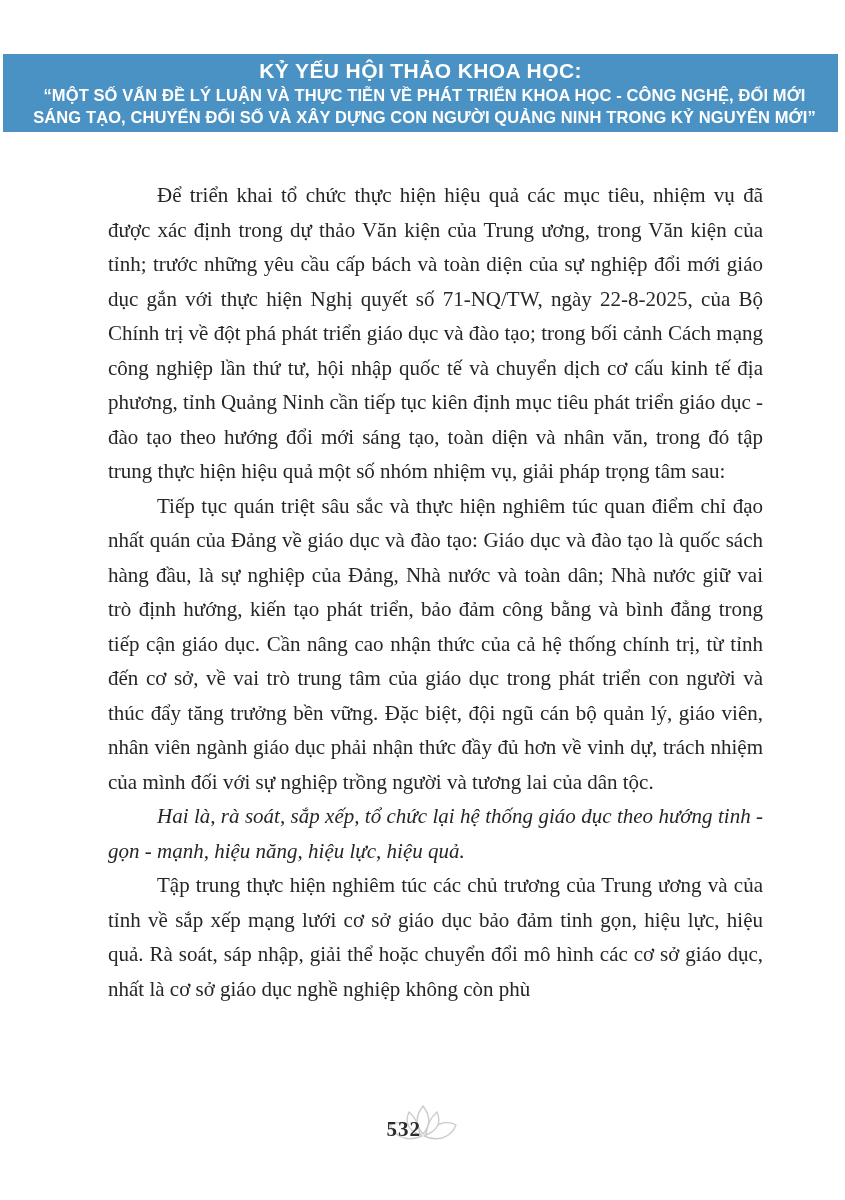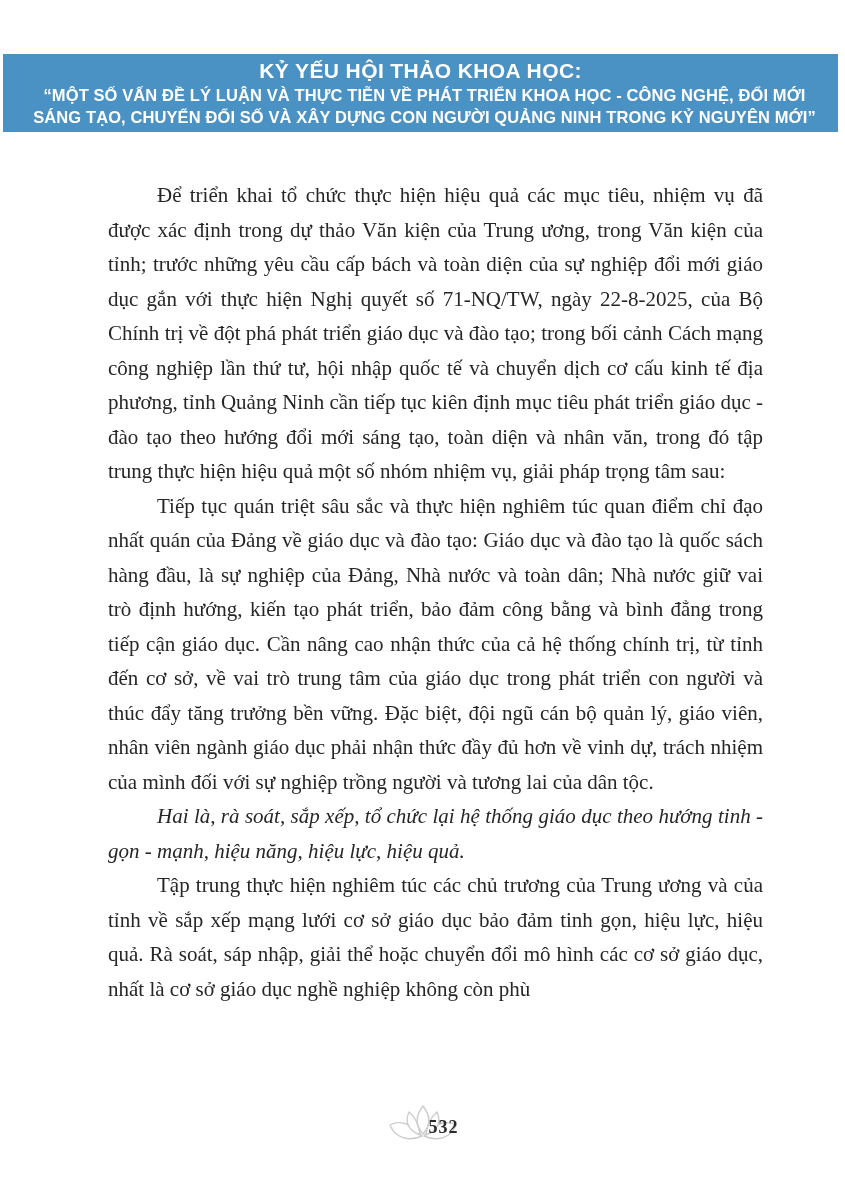--- a/index.html
+++ b/index.html
@@ -65,24 +65,24 @@
     position: relative;
     width: 72px;
     height: 48px;
   }
   .lotus-wrap svg { display: block; }
   .page-number {
     position: absolute;
     top: 13px;
     left: 0;
     width: 100%;
-    text-align: right;
+    text-align: left;
     font-family: "Liberation Serif", serif;
     font-weight: bold;
-    font-size: 18px;
+    font-size: 21px;
     letter-spacing: 1px;
     color: #2b2b2b;
   }
 </style>
 </head>
 <body>
 
 <div class="page">
 
   <div class="banner">

